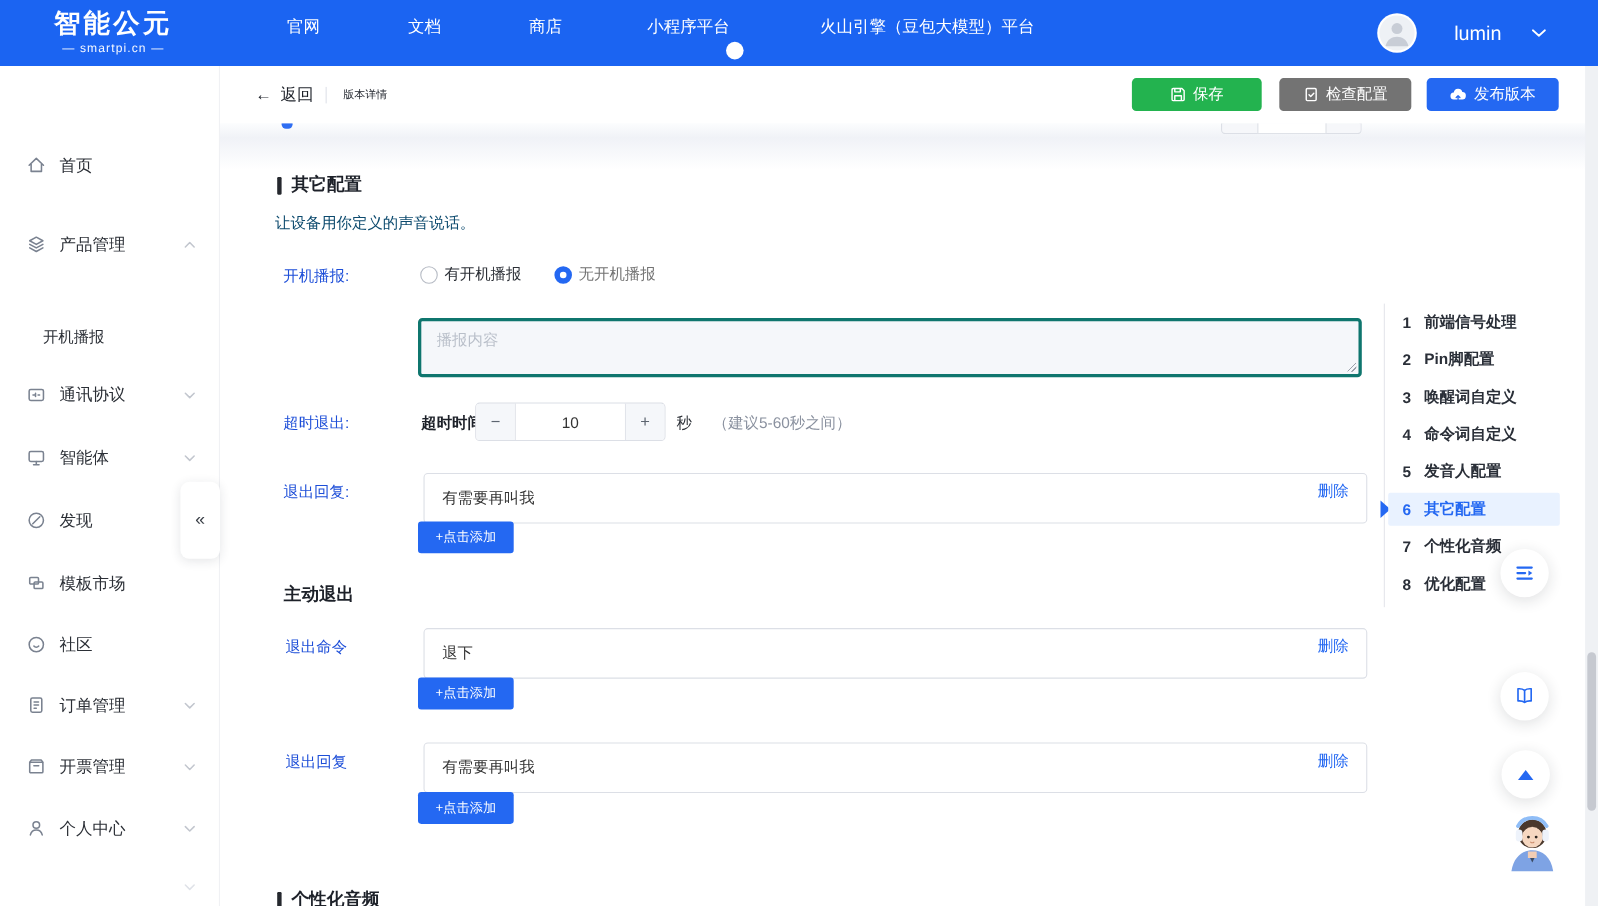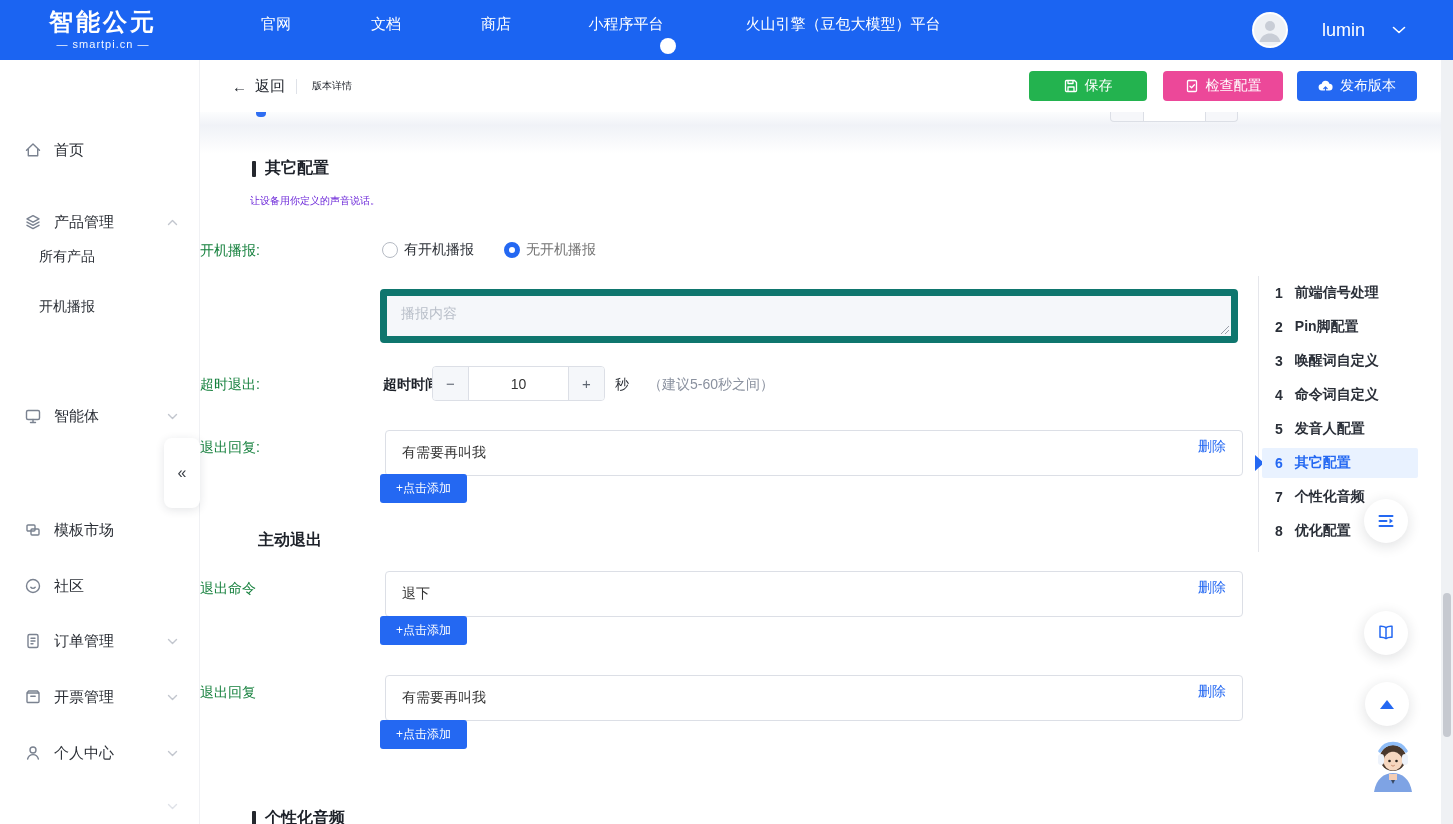--- a/index.html
+++ b/index.html
@@ -27,40 +27,40 @@
   .s-chev{position:absolute;right:22px;top:17px}
   .collapse-tab{position:absolute;left:164px;top:378px;width:36px;height:70px;background:#fff;border-radius:8px;box-shadow:0 2px 10px rgba(30,40,60,.12);display:flex;align-items:center;justify-content:center;font-size:16px;color:#3a3f47;cursor:pointer}
 
   
   .pg-header{position:absolute;left:200px;top:60px;width:1253px;height:52px;background:#fff;z-index:6}
   .back-wrap{position:absolute;left:32px;top:0;height:52px;display:flex;align-items:center;gap:8px;font-size:15px;color:#1d2129;cursor:pointer}
   .hdr-div{position:absolute;left:96px;top:19px;width:1px;height:15px;background:#dfe2e8}
   .hdr-title{position:absolute;left:112px;top:0;height:52px;display:flex;align-items:center;font-size:10px;color:#1d2129}
   .hbtn{position:absolute;top:11px;height:30px;border:none;border-radius:4px;color:#fff;font-size:14px;display:flex;align-items:center;justify-content:center;gap:7px;cursor:pointer;font-family:inherit}
   .hbtn.save{left:829px;width:118px;background:#23b34f}
-  .hbtn.check{left:963px;width:120px;background:#ec4899}
+  .hbtn.check{left:963px;width:120px;background:#737373}
   .hbtn.publish{left:1097px;width:120px;background:#2468f2}
 
   
   .content{position:absolute;left:200px;top:112px;width:1253px;height:712px;background:#fff}
   .hdr-band{position:absolute;left:0;top:0;width:1253px;height:42px;background:linear-gradient(180deg,#fcfdfe 0%,#f0f2f7 32%,#ffffff 100%)}
   .stepper-remnant{position:absolute;left:910px;top:0;width:128px;height:10px;background:#f6f7fa;border:1px solid #dcdfe6;border-top:none;border-radius:0 0 4px 4px}
   .stepper-remnant .mid{position:absolute;left:32px;top:0;width:63px;height:9px;background:#fff;border-left:1px solid #dcdfe6;border-right:1px solid #dcdfe6}
   .blue-sliver{position:absolute;left:56px;top:0;width:10px;height:5px;background:#2f6ef2;border-radius:0 0 4px 4px}
 
   .sec-title{position:absolute;left:52px;display:flex;align-items:center;gap:9px;font-size:16px;font-weight:bold;color:#1d2129}
   .sec-bar{width:4px;height:16px;background:#25282e;border-radius:1px}
-  .sec-sub{position:absolute;left:50px;top:82px;font-size:10px;color:#6d28d9}
-
-  .f-label{position:absolute;left:0;width:175px;text-align:left;font-size:14px;color:#15803d}
+  .sec-sub{position:absolute;left:50px;top:82px;font-size:14px;color:#0c4a6e}
+
+  .f-label{position:absolute;left:0;width:175px;text-align:center;font-size:14px;color:#1d4ed8}
   .radio{width:16px;height:16px;border-radius:50%;border:1px solid #b6bbc4;background:#fff;display:inline-block;flex:none;cursor:pointer}
   .radio.on{border:5px solid #2468f2}
   .radio-row{position:absolute;display:flex;align-items:center;font-size:14px}
 
-  .ta-wrap{position:absolute;left:180px;top:177px;width:858px;height:54px;background:#f5f7fa;border:7px solid #0f766e;border-radius:4px}
+  .ta-wrap{position:absolute;left:180px;top:177px;width:858px;height:54px;background:#f5f7fa;border:3px solid #0f766e;border-radius:4px}
   .ta-wrap textarea{width:100%;height:100%;background:transparent;border:none;resize:none;font-family:inherit;font-size:14px;color:#333;padding:9px 14px;outline:none}
   .ta-wrap textarea::placeholder{color:#b9bfc9}
   .ta-grip{position:absolute;right:2px;bottom:2px;width:8px;height:8px;background:
      linear-gradient(135deg,transparent 45%,#9aa0aa 45%,#9aa0aa 52%,transparent 52%,transparent 70%,#9aa0aa 70%,#9aa0aa 77%,transparent 77%);cursor:se-resize}
 
   .stepper{position:absolute;left:232px;top:254px;width:173px;height:35px;border:1px solid #dcdfe6;border-radius:4px;display:flex;background:#fff}
   .stp-btn{width:36px;height:100%;background:#f5f7fa;color:#5d6570;font-size:15px;display:flex;align-items:center;justify-content:center;cursor:pointer;flex:none}
   .stp-btn.minus{border-right:1px solid #dcdfe6;border-radius:3px 0 0 3px}
   .stp-btn.plus{border-left:1px solid #dcdfe6;border-radius:0 3px 3px 0}
   .stepper input{flex:1;border:none;text-align:center;font-size:14px;color:#333;outline:none;font-family:inherit;min-width:0}
@@ -132,42 +132,60 @@
             <path d="m3 9.1 6 3.3 6-3.3"></path>
             <path d="m3 12.3 6 3.3 6-3.3"></path>
           </svg>
       </span>
       <span class="s-label">产品管理</span>
       <svg class="s-chev" width="11" height="7" viewBox="0 0 11 7">
           <path d="M1.5 5.5 5.5 1.5 9.5 5.5" stroke="#c2c6ce" stroke-width="1.4" fill="none" stroke-linecap="round" stroke-linejoin="round"></path>
         </svg>
     </div>
 
-    <div class="side-item sub" style="top:177px">
-      <span class="s-label">所有产品</span>
-    </div>
 
     <div class="side-item sub" style="top:227px">
       <span class="s-label">开机播报</span>
     </div>
 
+    <div class="side-item" style="top:279px">
+      <span class="s-ico">
+        <svg width="18" height="18" viewBox="0 0 18 18" fill="none" stroke="#7a8290" stroke-width="1.4" stroke-linecap="round" stroke-linejoin="round">
+            <rect x="2.5" y="4" width="13" height="10" rx="1.5"></rect>
+            <path d="M6 9h1.4M10.6 9H12M8.3 7.5v3"></path>
+          </svg>
+      </span>
+      <span class="s-label">通讯协议</span>
+      <svg class="s-chev" width="11" height="7" viewBox="0 0 11 7">
+          <path d="M1.5 1.5 5.5 5.5 9.5 1.5" stroke="#c2c6ce" stroke-width="1.4" fill="none" stroke-linecap="round" stroke-linejoin="round"></path>
+        </svg>
+    </div>
 
     <div class="side-item" style="top:336px">
       <span class="s-ico">
         <svg width="18" height="18" viewBox="0 0 18 18" fill="none" stroke="#7a8290" stroke-width="1.4" stroke-linecap="round" stroke-linejoin="round">
             <rect x="2.5" y="3.5" width="13" height="9" rx="1.5"></rect>
             <path d="M6.5 15.5h5M9 12.5v3"></path>
           </svg>
       </span>
       <span class="s-label">智能体</span>
       <svg class="s-chev" width="11" height="7" viewBox="0 0 11 7">
           <path d="M1.5 1.5 5.5 5.5 9.5 1.5" stroke="#c2c6ce" stroke-width="1.4" fill="none" stroke-linecap="round" stroke-linejoin="round"></path>
         </svg>
     </div>
 
+    <div class="side-item" style="top:393px">
+      <span class="s-ico">
+        <svg width="18" height="18" viewBox="0 0 18 18" fill="none" stroke="#7a8290" stroke-width="1.4" stroke-linecap="round">
+            <circle cx="9" cy="9" r="6.5"></circle>
+            <path d="M5.8 12.2 12.2 5.8"></path>
+          </svg>
+      </span>
+      <span class="s-label">发现</span>
+    </div>
 
     <div class="side-item" style="top:450px">
       <span class="s-ico">
         <svg width="18" height="18" viewBox="0 0 18 18" fill="none" stroke="#7a8290" stroke-width="1.4" stroke-linejoin="round">
             <rect x="3" y="4" width="8" height="6" rx="1"></rect>
             <rect x="7" y="8" width="8" height="6" rx="1"></rect>
           </svg>
       </span>
       <span class="s-label">模板市场</span>
     </div>

